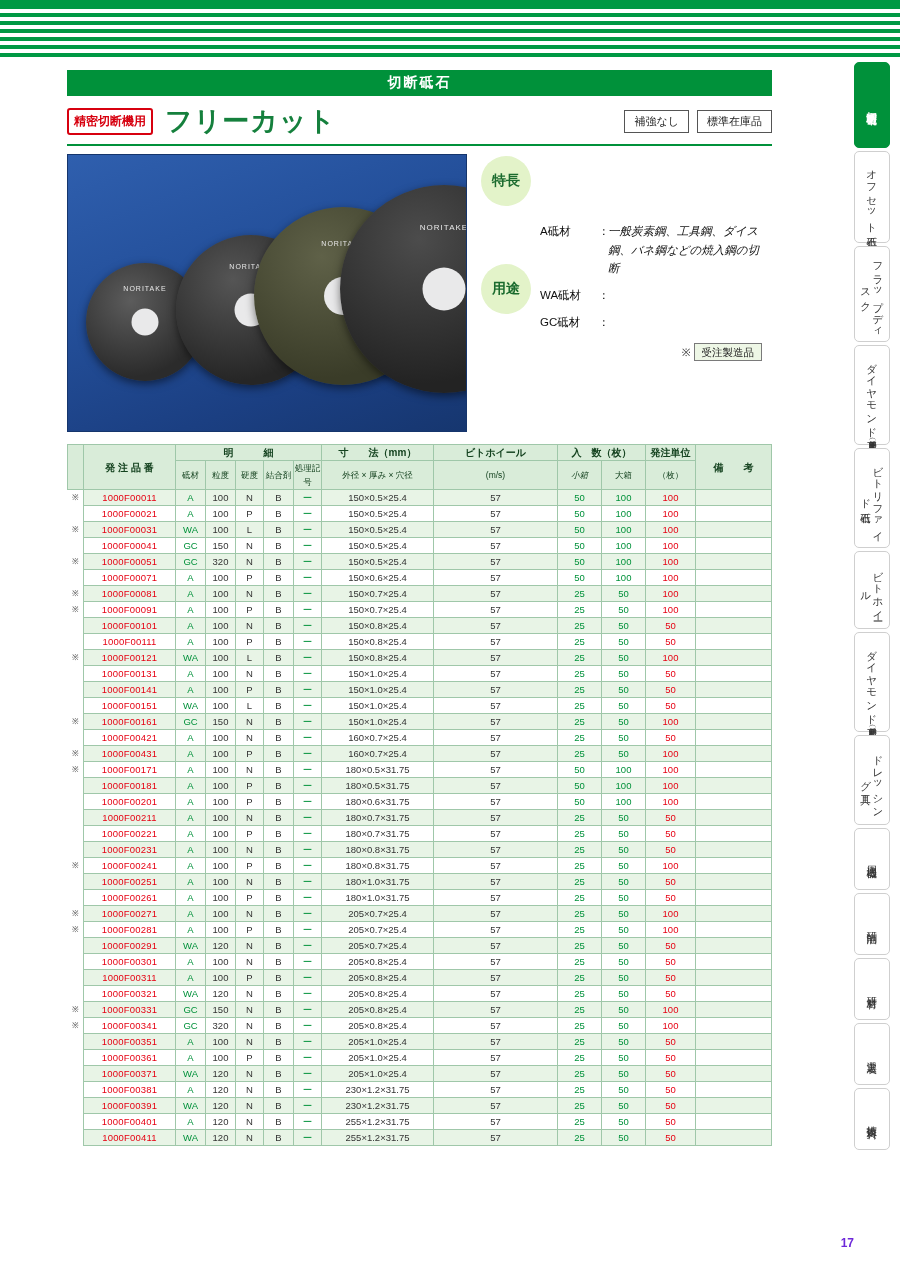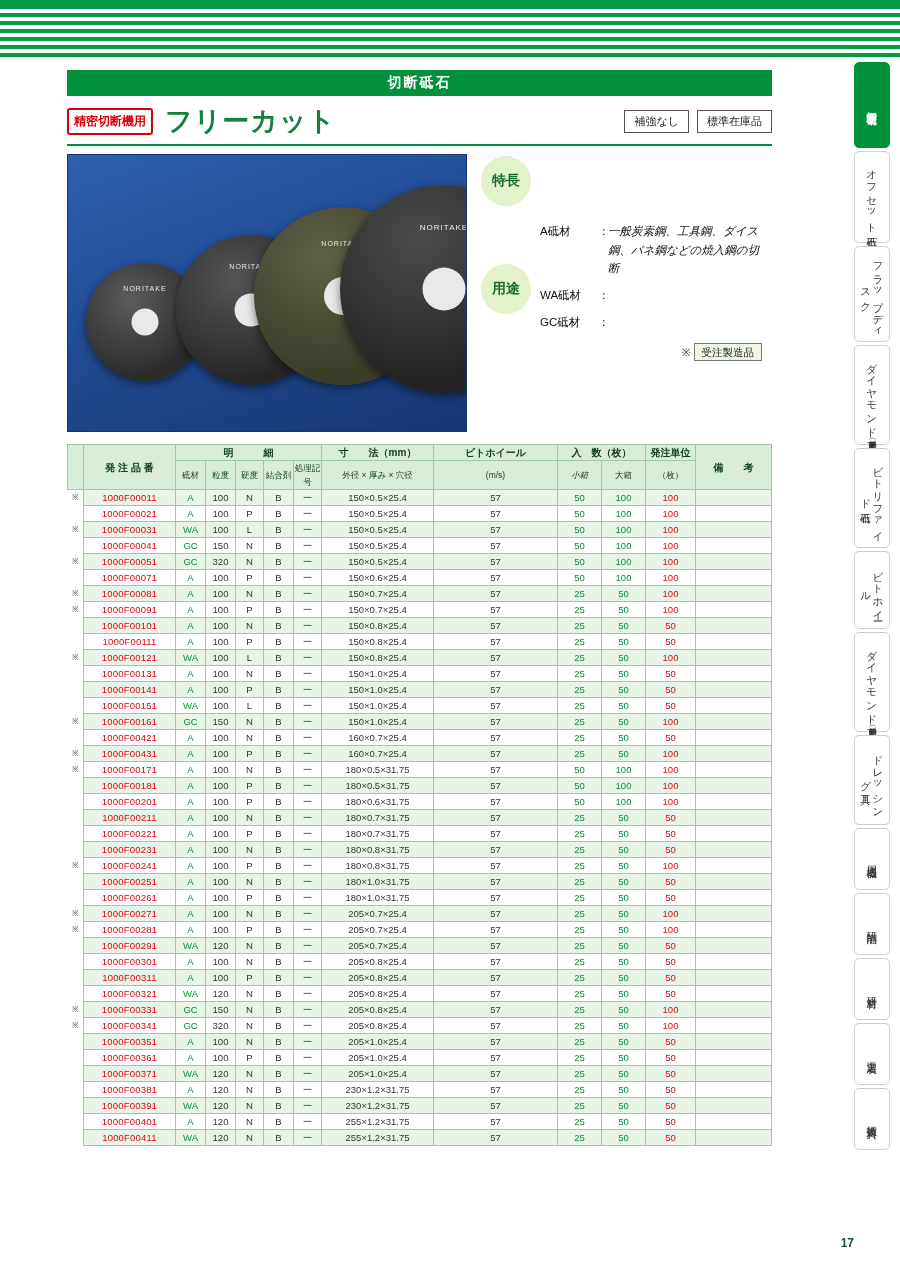--- a/index.html
+++ b/index.html
@@ -116,21 +116,21 @@
   td.mark { width:16px; border:none !important; background:#fff !important; color:#444; font-size:8px; }
   tbody tr.alt td.mark { background:#fff !important; }
   td.code { color:#e60012; width:92px; font-weight:normal; letter-spacing:0.2px; }
   td.c-abr { color:#00913a; }
   td.unit { color:#e60012; }
   td.gray { color:#333; }
   td.dim { width:112px; }
   .remarks { width:76px; }
   
   .pageno {
-    position:absolute; right:46px; bottom:24px; font-size:12px; color:#14532d; font-weight:bold;
+    position:absolute; right:46px; bottom:24px; font-size:12px; color:#6d28d9; font-weight:bold;
   }
 </style>
 </head>
 <body>
 
 <div class="stripes">
   <div class="bar" style="top:0px;height:9px;"></div>
   <div class="bar" style="top:13px;height:4px;"></div>
   <div class="bar" style="top:21px;height:4px;"></div>
   <div class="bar" style="top:29px;height:4px;"></div>

